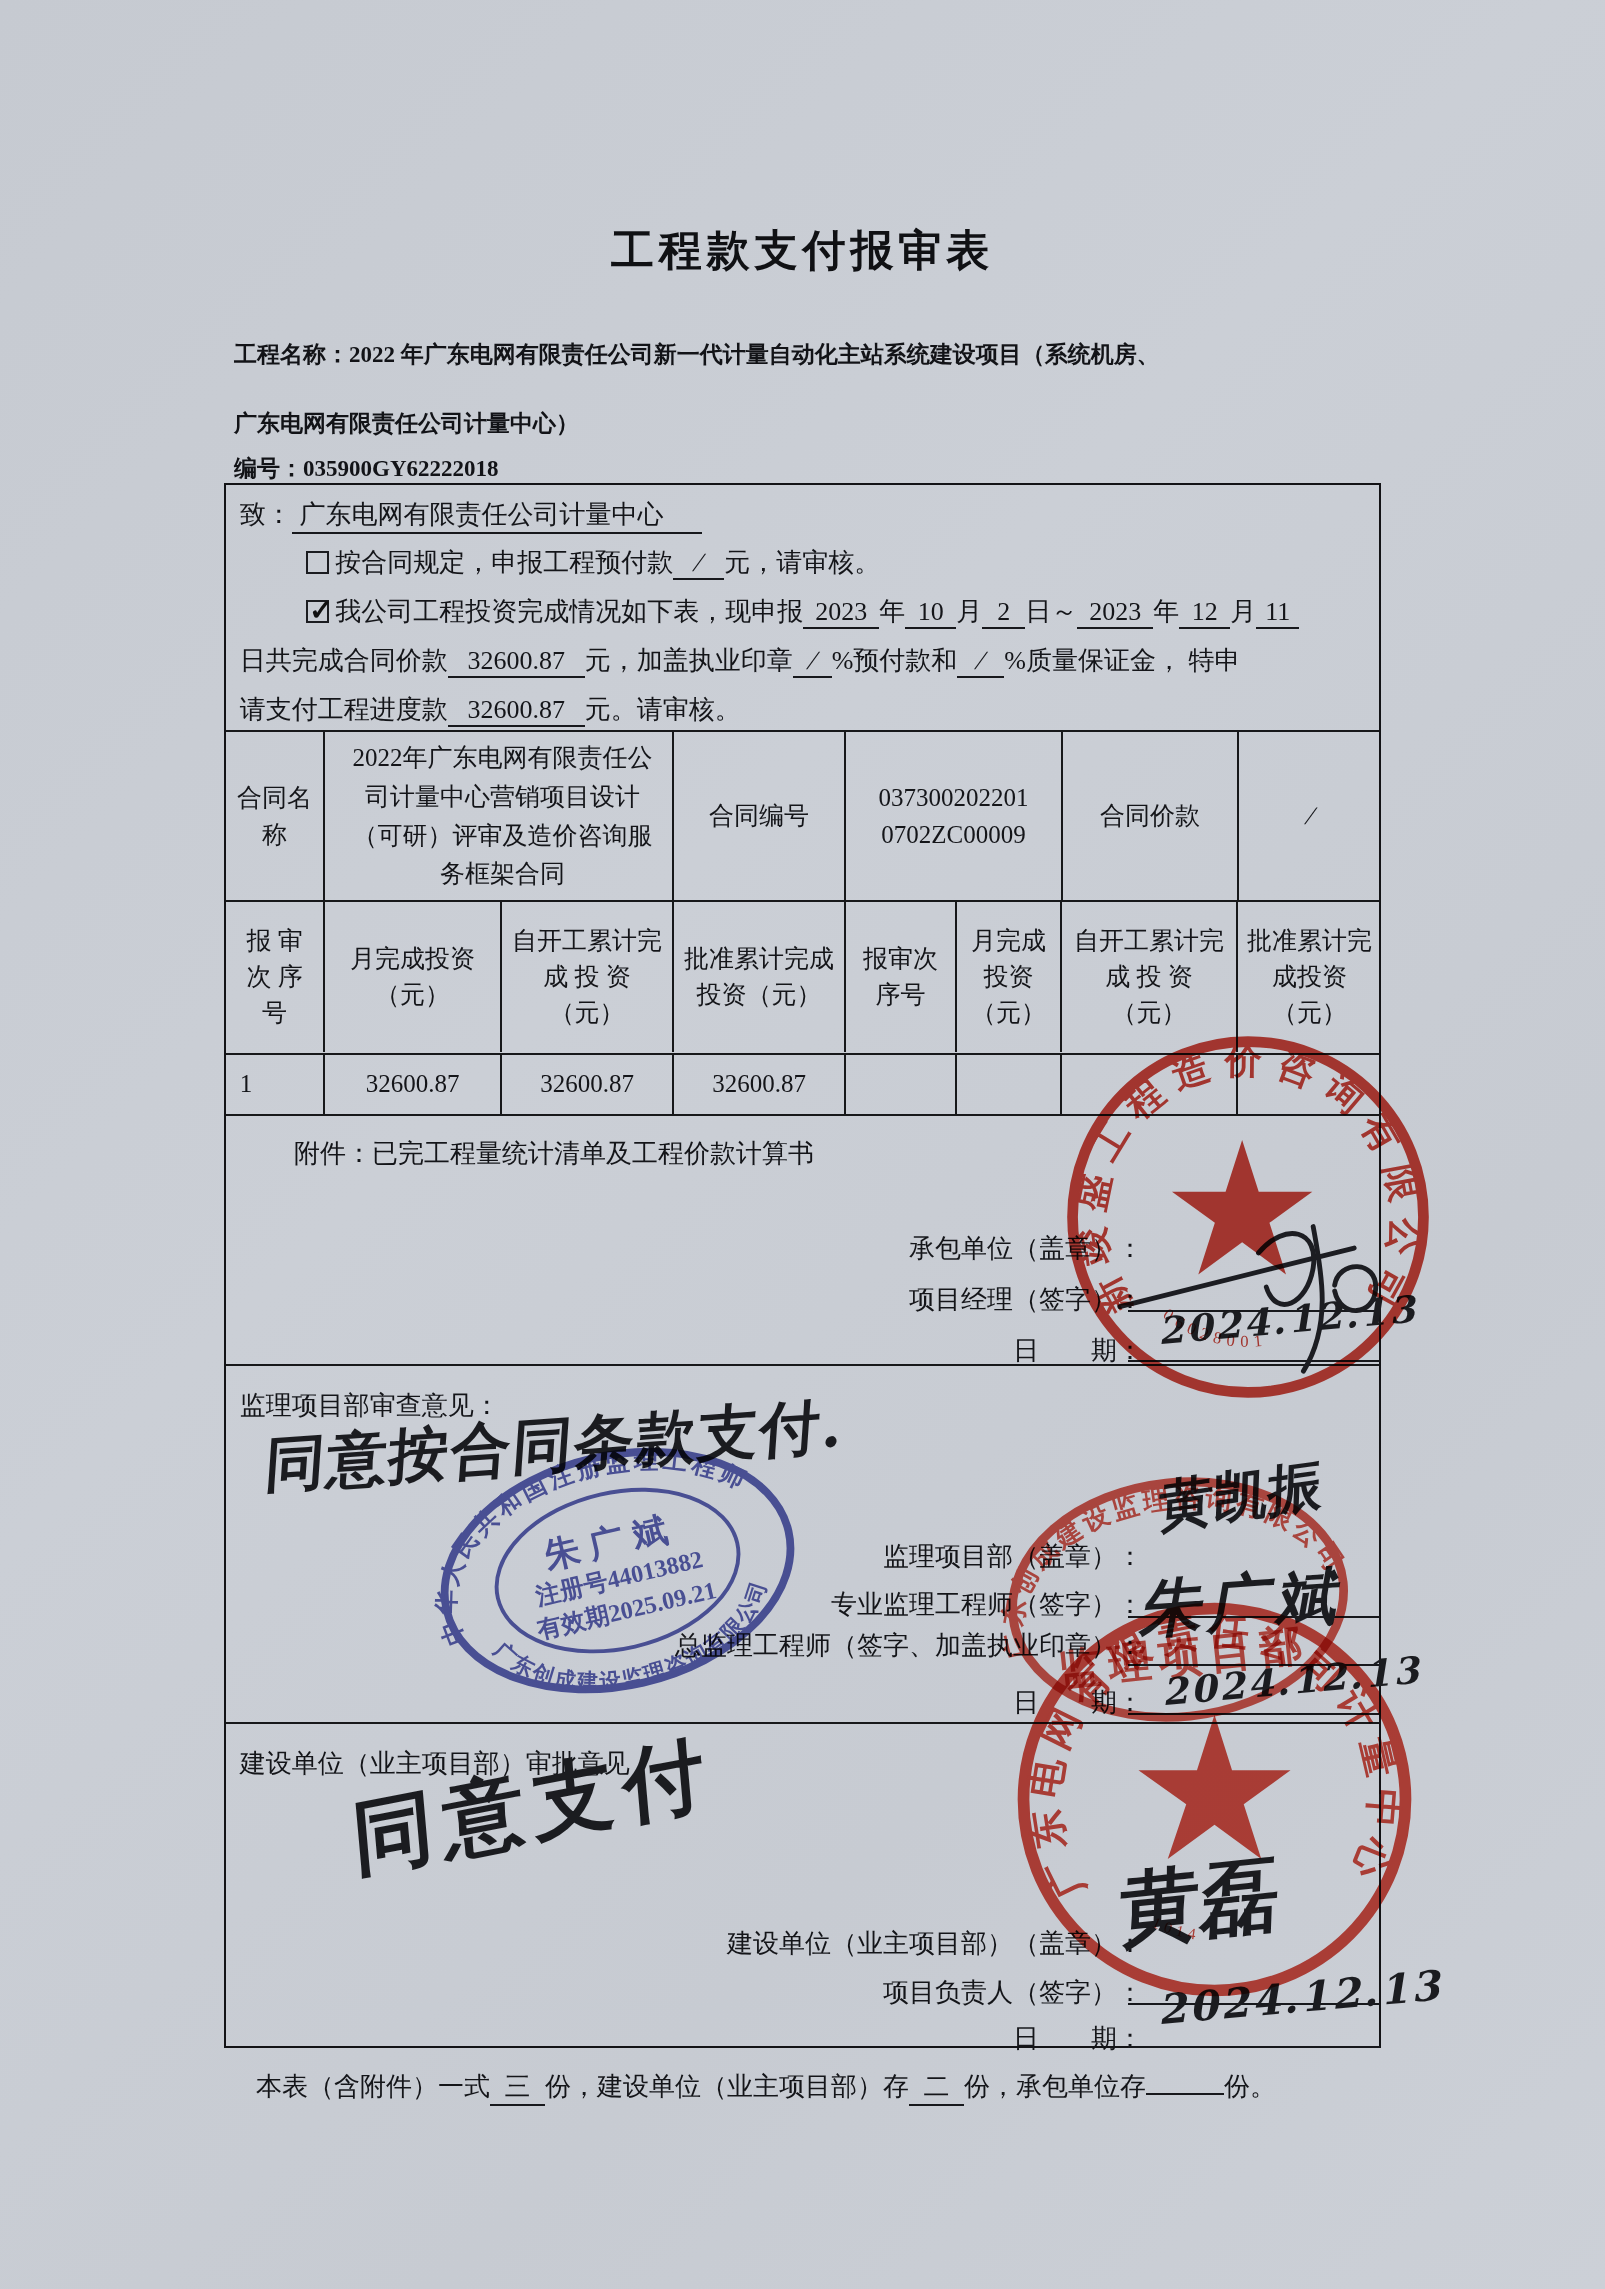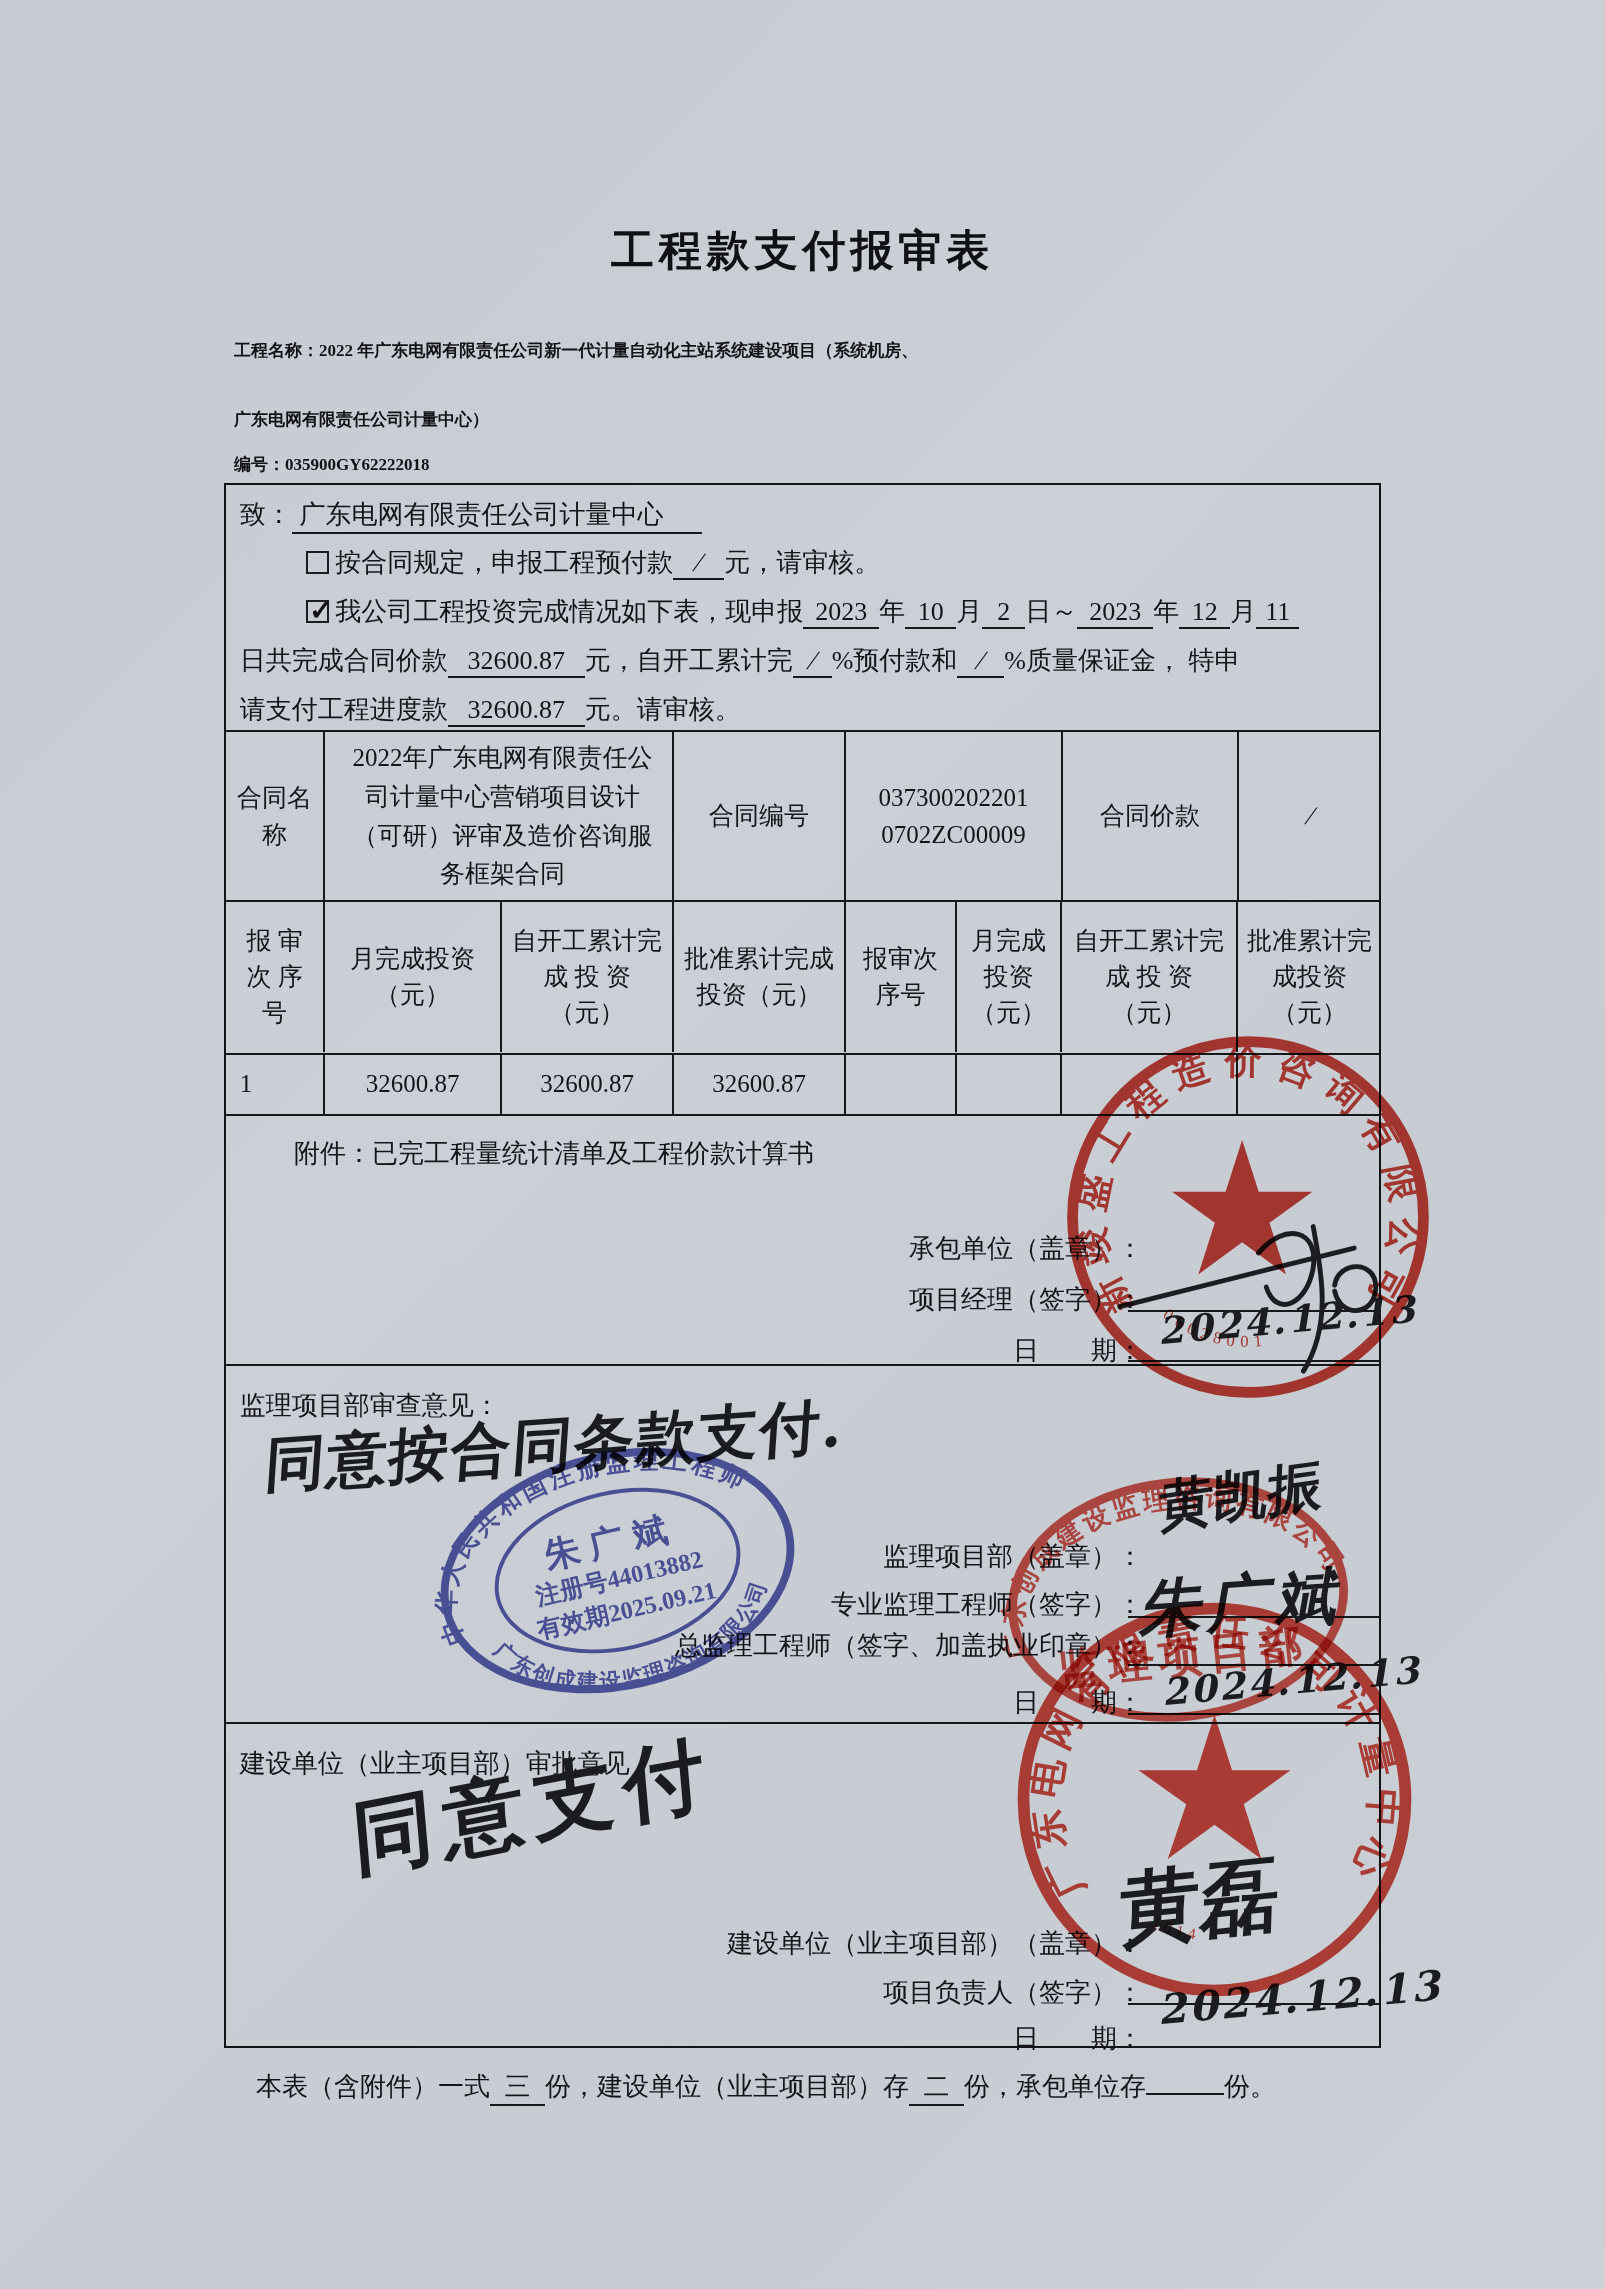--- a/index.html
+++ b/index.html
@@ -11,21 +11,21 @@
   .page {
     position:relative; width:1605px; height:2290px; overflow:hidden;
     background:linear-gradient(135deg,#c6cad1 0%,#cbcfd6 40%,#c7cbd2 70%,#ccd0d7 100%);
     color:#15161a;
   }
   .abs { position:absolute; }
   .doc-title {
     left:0; top:222px; width:100%; text-align:center;
     font-size:43px; font-weight:bold; letter-spacing:4.9px; color:#101114;
   }
-  .hline { font-size:17px; font-weight:bold; color:#121317; }
+  .hline { font-size:23px; font-weight:bold; color:#121317; }
   .body-text { font-size:26px; color:#141519; }
   .u-val { border-bottom:2px solid #17181c; padding:0 7.8px; display:inline-block; text-align:center; }
   .blank { border-bottom:2px solid #17181c; display:inline-block; text-align:center; min-width:49px; padding:0 3.9px; }
   .slash { font-style:italic; transform:skewX(-12deg); display:inline-block; }
 
   
   .mainbox { left:224px; top:483px; width:1157px; height:1565px; border:2.9px solid #131316; }
   .sect { position:absolute; left:0; width:100%; border-top:2px solid #17181a; }
   .sect.first { border-top:none; }
 
@@ -76,21 +76,21 @@
       <div class="abs body-text" style="left:13.7px; top:11.7px;">
         <span>致：</span><span class="u-val" style="min-width:410px; text-align:left;">广东电网有限责任公司计量中心</span>
       </div>
       <div class="abs body-text" style="left:80px; top:60px;">
         <span class="cb"></span><span>按合同规定，申报工程预付款</span><span class="blank" style="min-width:51px;"><span class="slash">/</span></span><span>元，请审核。</span>
       </div>
       <div class="abs body-text" style="left:80px; top:109px; width:1063px; white-space:nowrap;">
         <span class="cb"><span class="tick">✓</span></span><span>我公司工程投资完成情况如下表，现申报</span><span class="blank" style="min-width:76px;">2023</span><span>年</span><span class="blank" style="min-width:51px;">10</span><span>月</span><span class="blank" style="min-width:43px;">2</span><span>日～</span><span class="blank" style="min-width:76px;">2023</span><span>年</span><span class="blank" style="min-width:51px;">12</span><span>月</span><span class="blank" style="min-width:43px;">11</span>
       </div>
       <div class="abs body-text" style="left:13.7px; top:158px; white-space:nowrap;">
-        <span>日共完成合同价款</span><span class="blank" style="min-width:137px;">32600.87</span><span>元，自开工累计完</span><span class="blank" style="min-width:39px;"><span class="slash">/</span></span><span>%预付款和</span><span class="blank" style="min-width:47px;"><span class="slash">/</span></span><span>%质量保证金， 特申</span>
+        <span>日共完成合同价款</span><span class="blank" style="min-width:137px;">32600.87</span><span>元，加盖执业印章</span><span class="blank" style="min-width:39px;"><span class="slash">/</span></span><span>%预付款和</span><span class="blank" style="min-width:47px;"><span class="slash">/</span></span><span>%质量保证金， 特申</span>
       </div>
       <div class="abs body-text" style="left:13.7px; top:207px; white-space:nowrap;">
         <span>请支付工程进度款</span><span class="blank" style="min-width:137px;">32600.87</span><span>元。请审核。</span>
       </div>
     </div>
 
     <div class="grid sect" style="top:245px; height:171px; grid-template-columns:99px 349px 172px 217px 176px 143px;">
       <div class="cell">合同名称</div>
       <div class="cell" style="line-height:1.55;padding-left:16px;">2022年广东电网有限责任公司计量中心营销项目设计（可研）评审及造价咨询服务框架合同</div>
       <div class="cell">合同编号</div>

